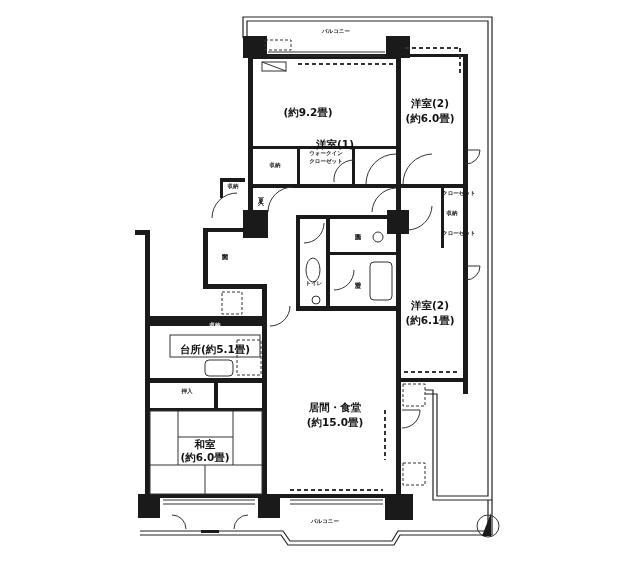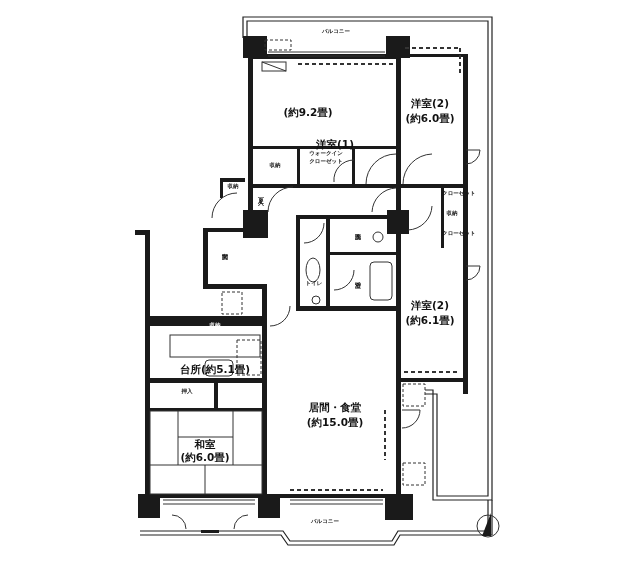--- a/index.html
+++ b/index.html
@@ -179,21 +179,21 @@
   <div class="lbl vert" style="left:352px;top:228px;">洗面</div>
   <div class="lbl vert" style="left:352px;top:276px;">浴室</div>
   <div class="lbl tiny" style="left:302px;top:280px;width:24px;">トイレ</div>
   <div class="lbl vert" style="left:255px;top:192px;">下足入</div>
   <div class="lbl tiny" style="left:224px;top:183px;width:18px;">収納</div>
 
   <div class="lbl big" style="left:400px;top:298px;width:60px;">洋室(2)</div>
   <div class="lbl big" style="left:400px;top:313px;width:60px;">(約6.1畳)</div>
 
   <div class="lbl tiny" style="left:204px;top:322px;width:22px;color:#fff;">収納</div>
-  <div class="lbl big" style="left:172px;top:342px;width:86px;margin-top:20px;">台所(約5.1畳)</div>
+  <div class="lbl big" style="left:172px;top:342px;width:86px;">台所(約5.1畳)</div>
 
   <div class="lbl tiny" style="left:172px;top:388px;width:30px;">押入</div>
 
   <div class="lbl big" style="left:295px;top:400px;width:80px;">居間・食堂</div>
   <div class="lbl big" style="left:295px;top:415px;width:80px;">(約15.0畳)</div>
 
   <div class="lbl big" style="left:175px;top:437px;width:60px;">和室</div>
   <div class="lbl big" style="left:175px;top:450px;width:60px;">(約6.0畳)</div>
 
   <div class="lbl tiny" style="left:300px;top:518px;width:50px;">バルコニー</div>

